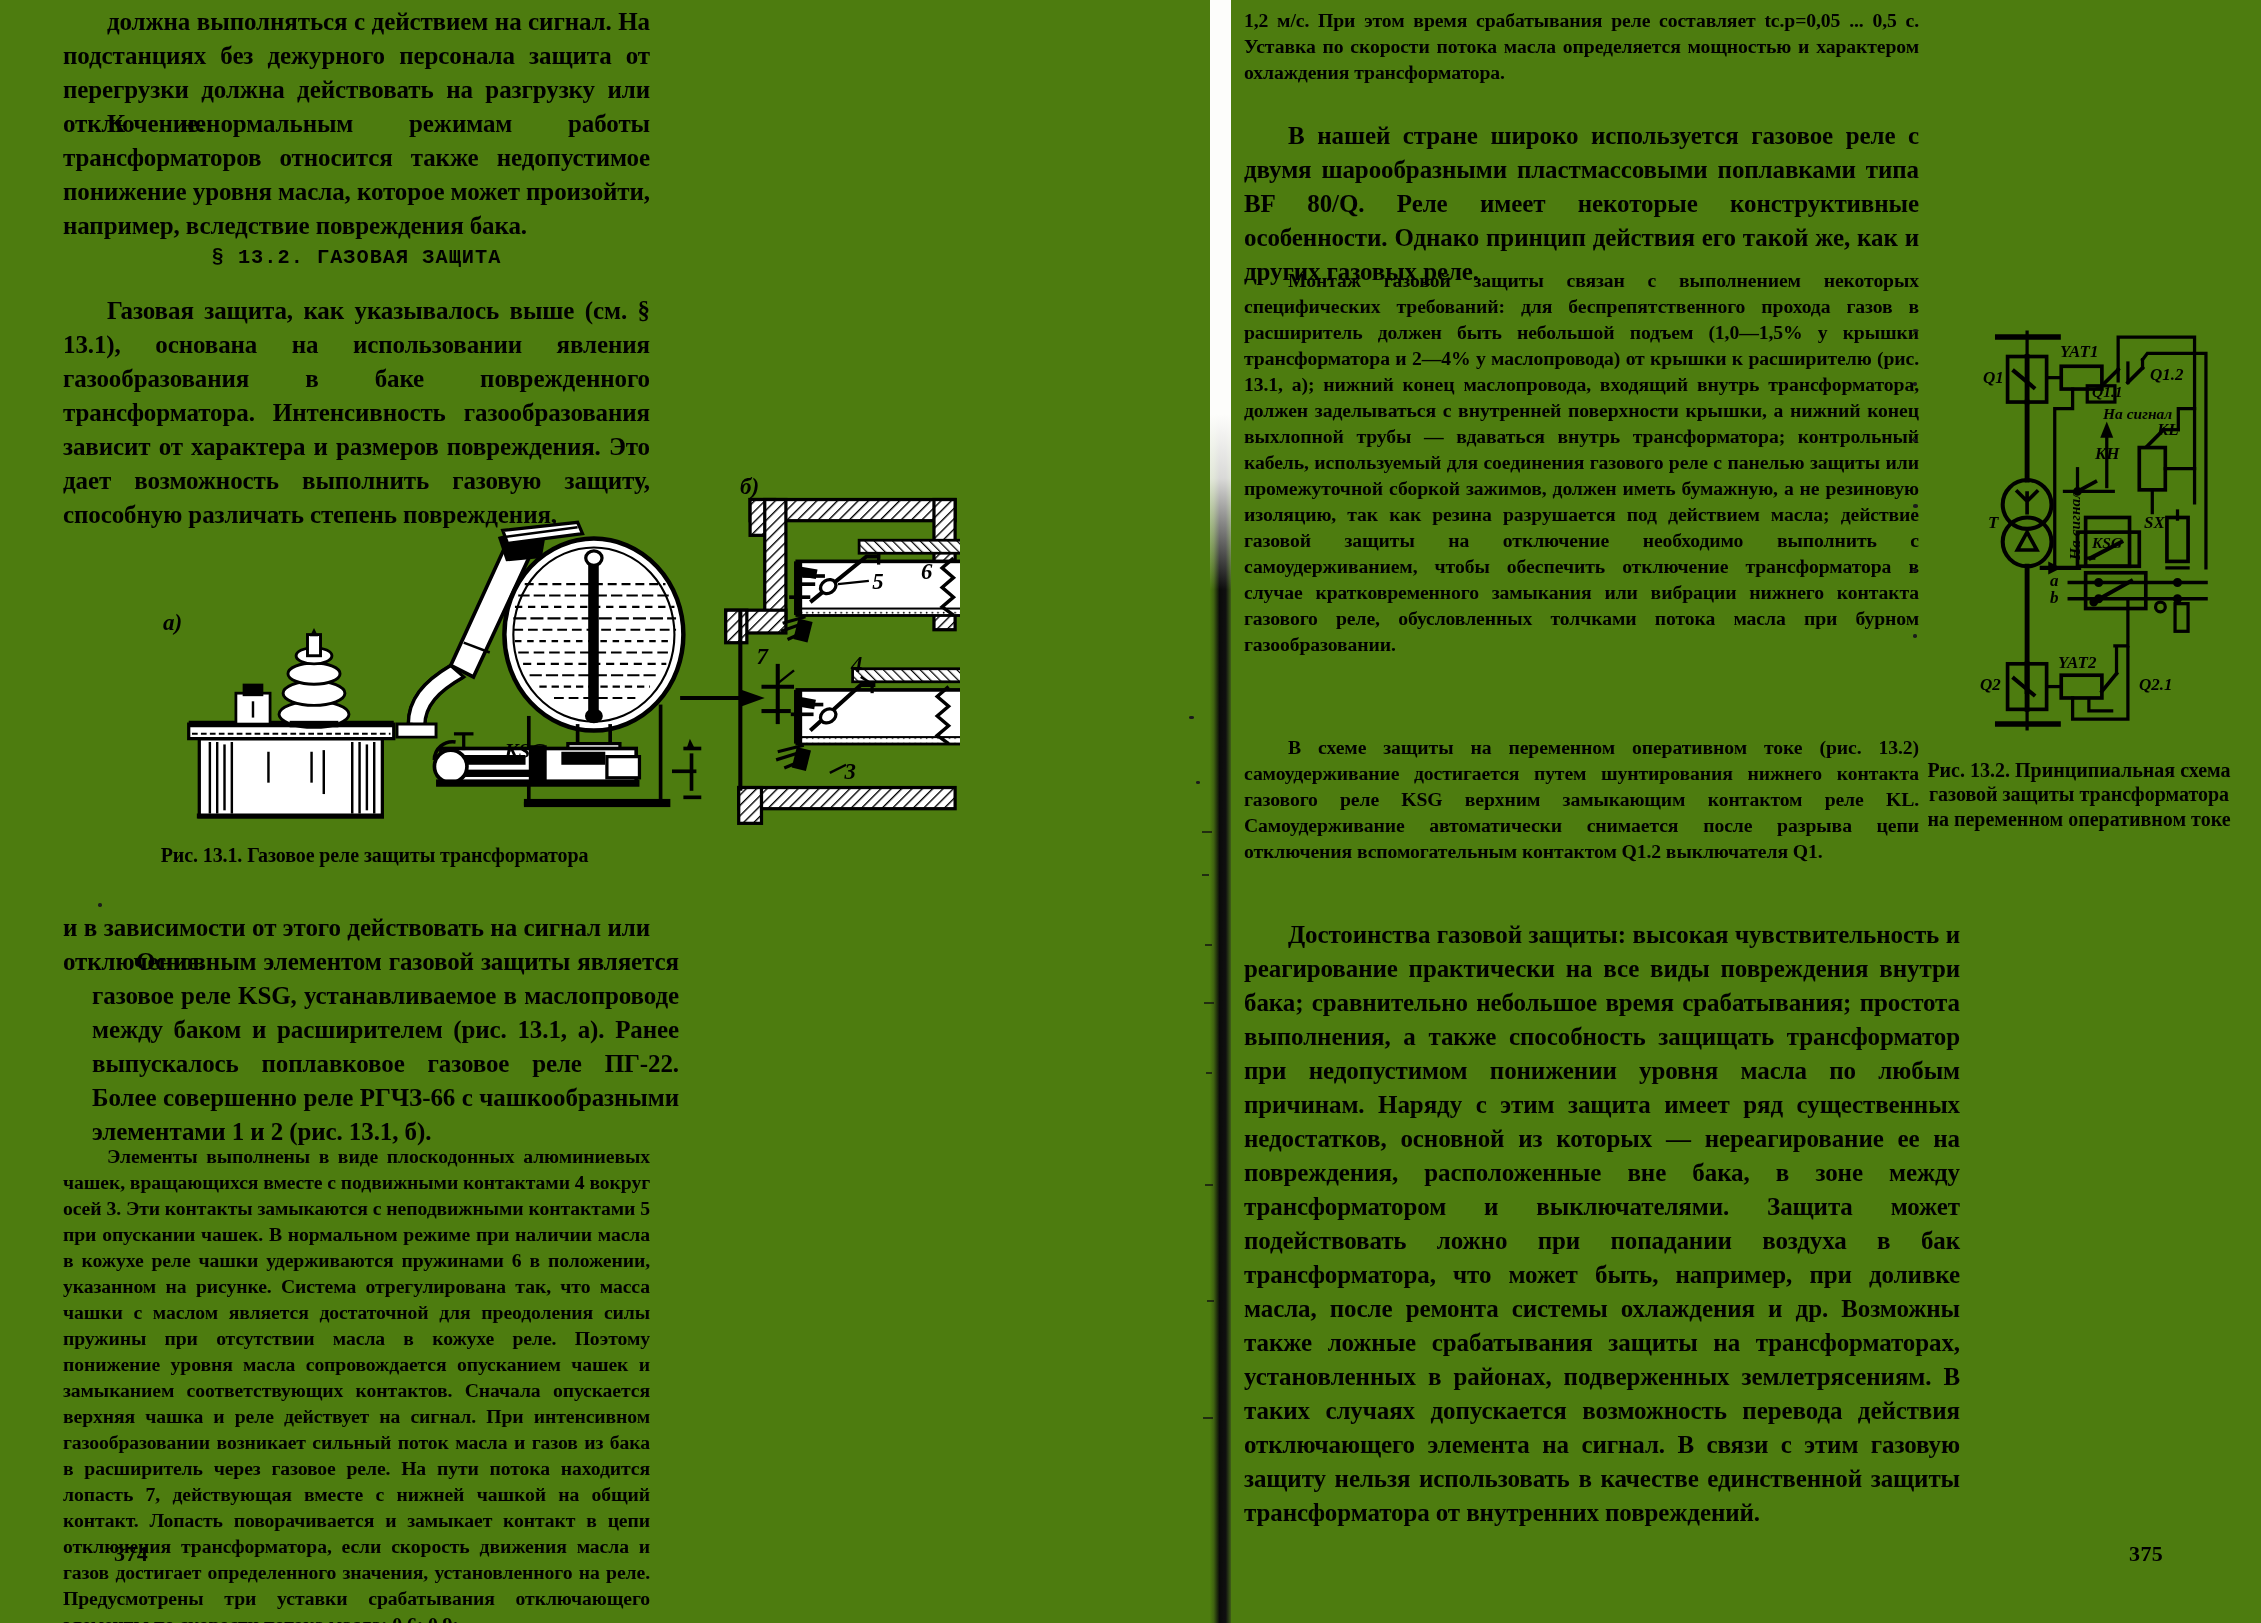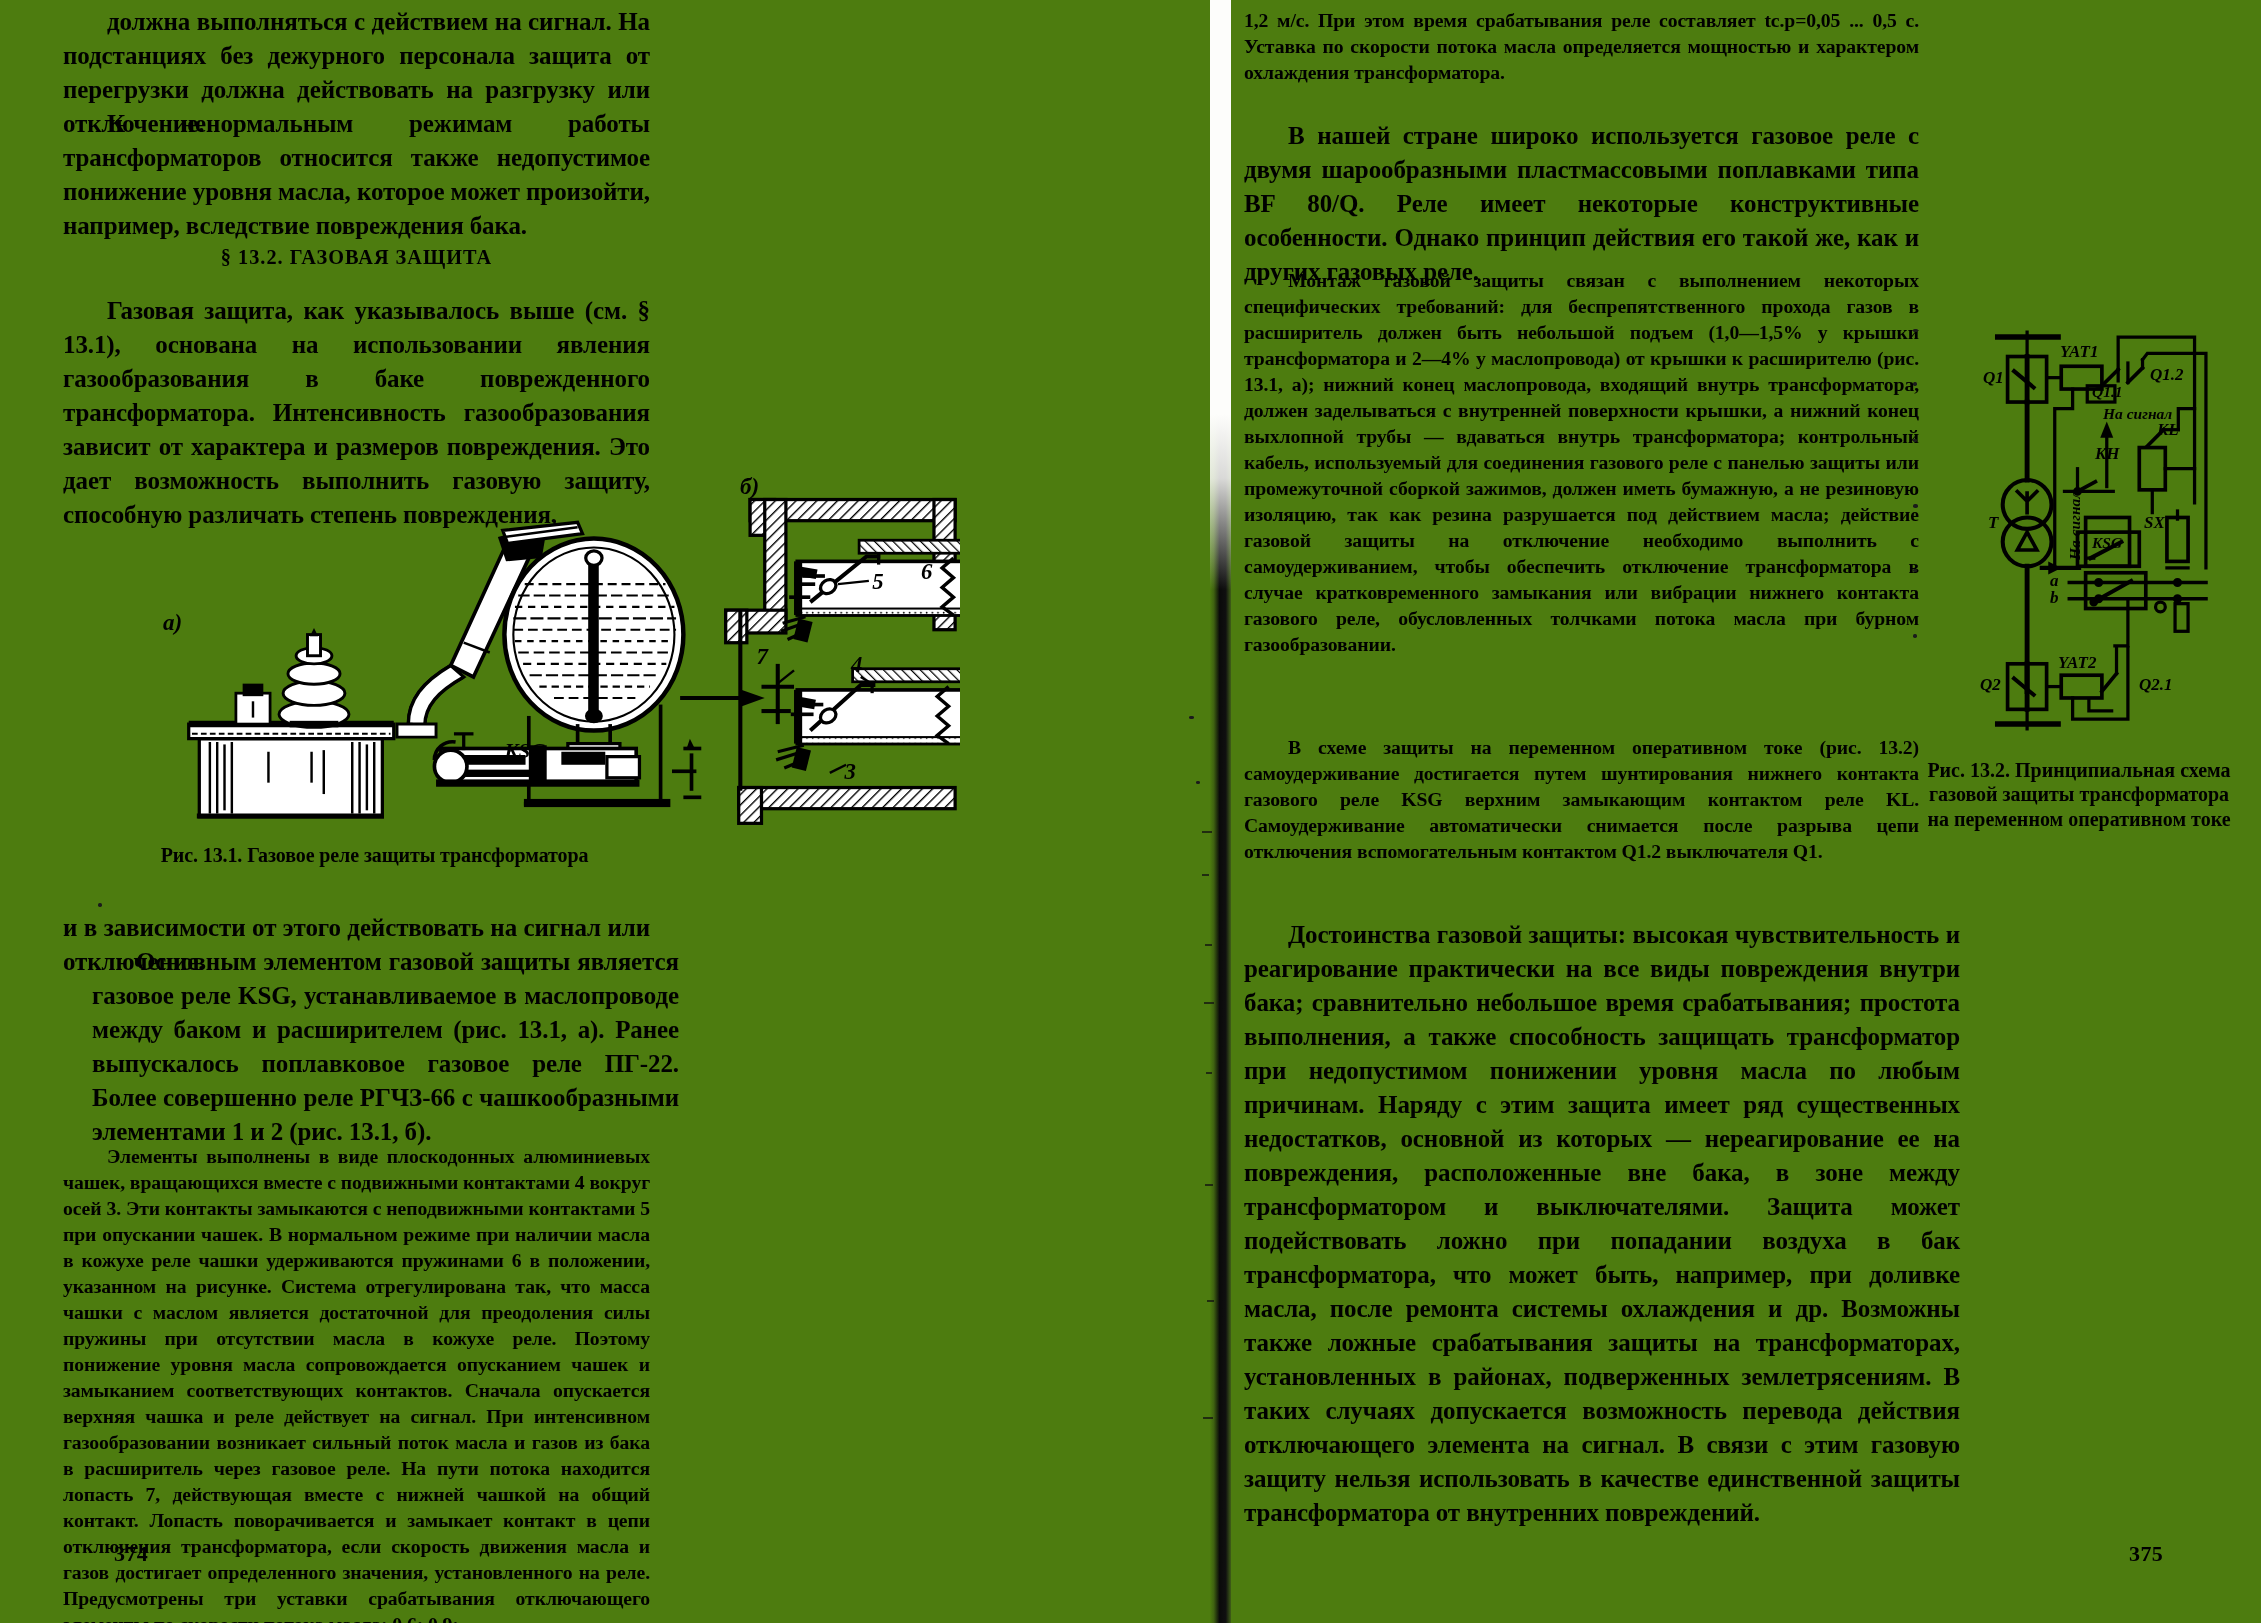--- a/index.html
+++ b/index.html
@@ -82,21 +82,21 @@
     font-weight: 700;
   }
   .indent { text-indent: 44px; }
   .no-indent { text-indent: 0; }
 
   .sec-head {
     font-size: 20.3px;
     font-weight: 700;
     letter-spacing: 1px;
     text-align: center;
-    font-family: Liberation Serif, serif;
+    font-family: Liberation Mono, monospace;
   }
 
   .caption {
     font-size: 20px;
     line-height: 25px;
     text-align: center;
     font-weight: 700;
     letter-spacing: -0.1px;
   }
   .caption-r {

